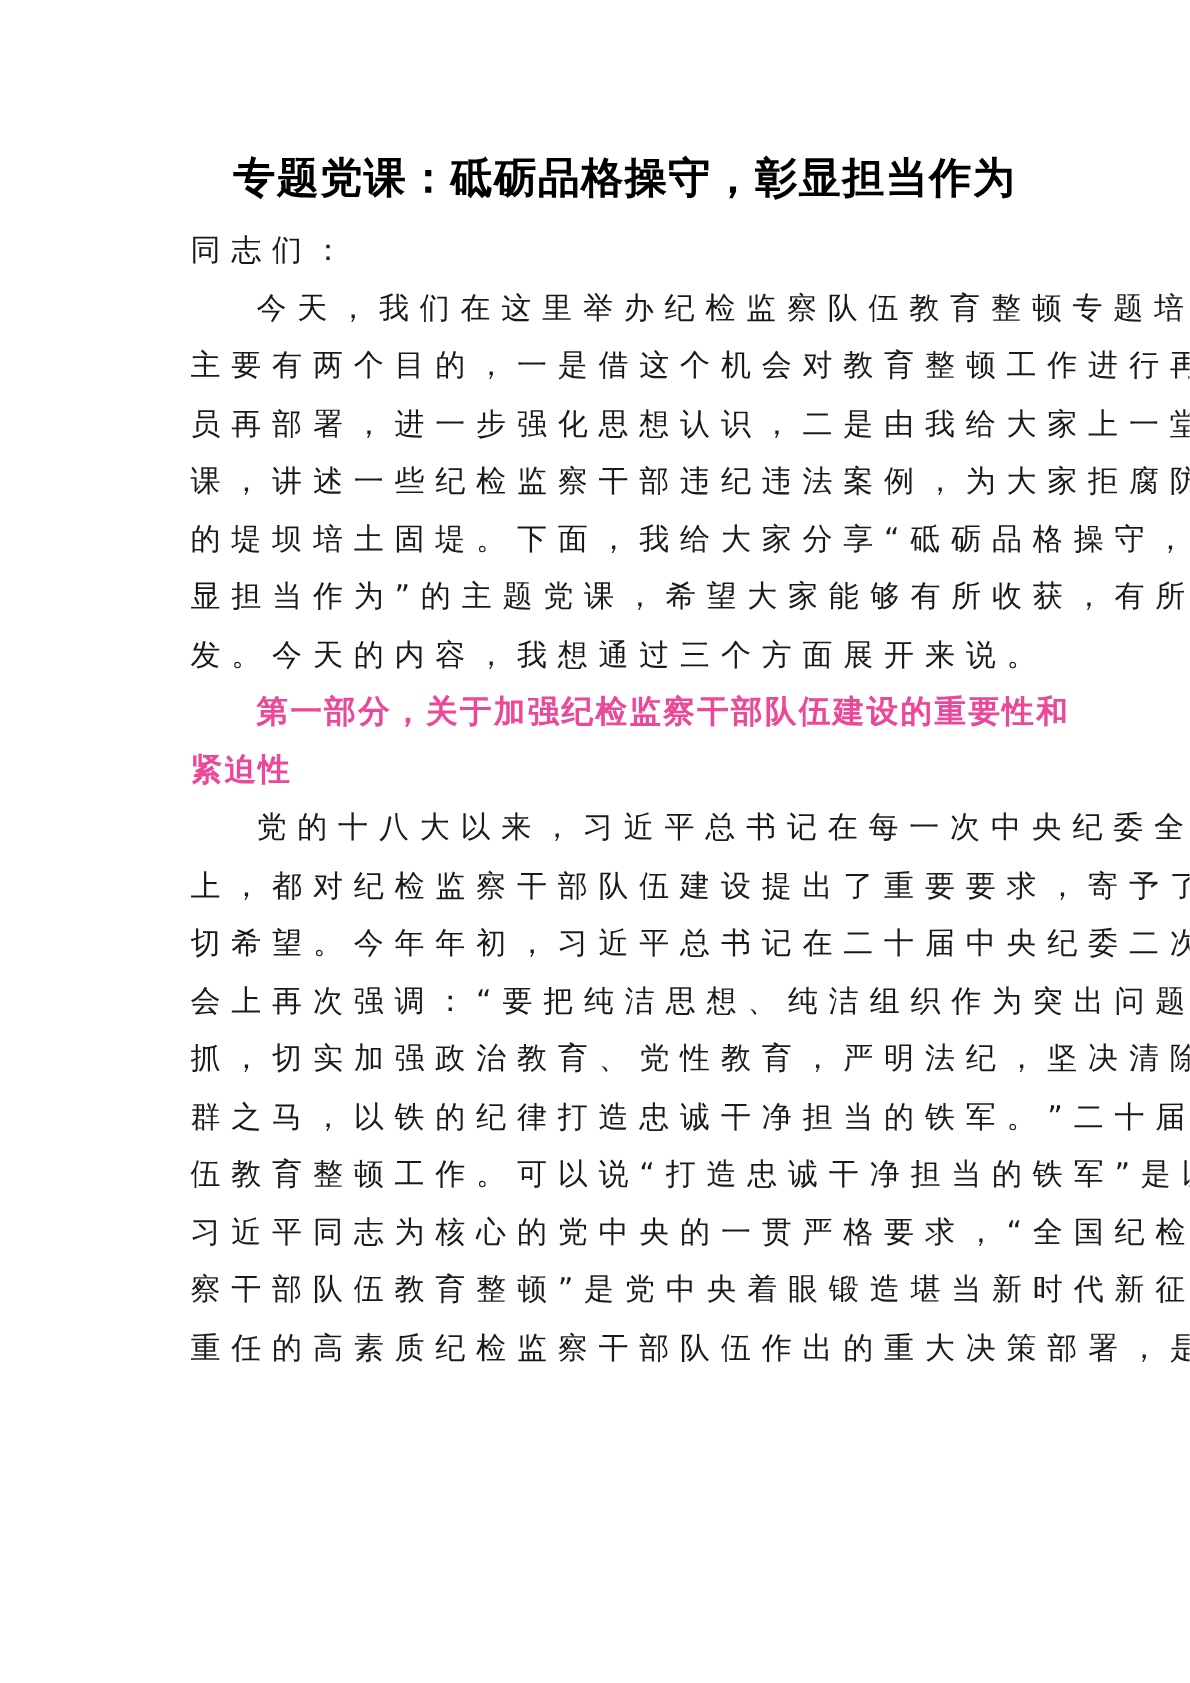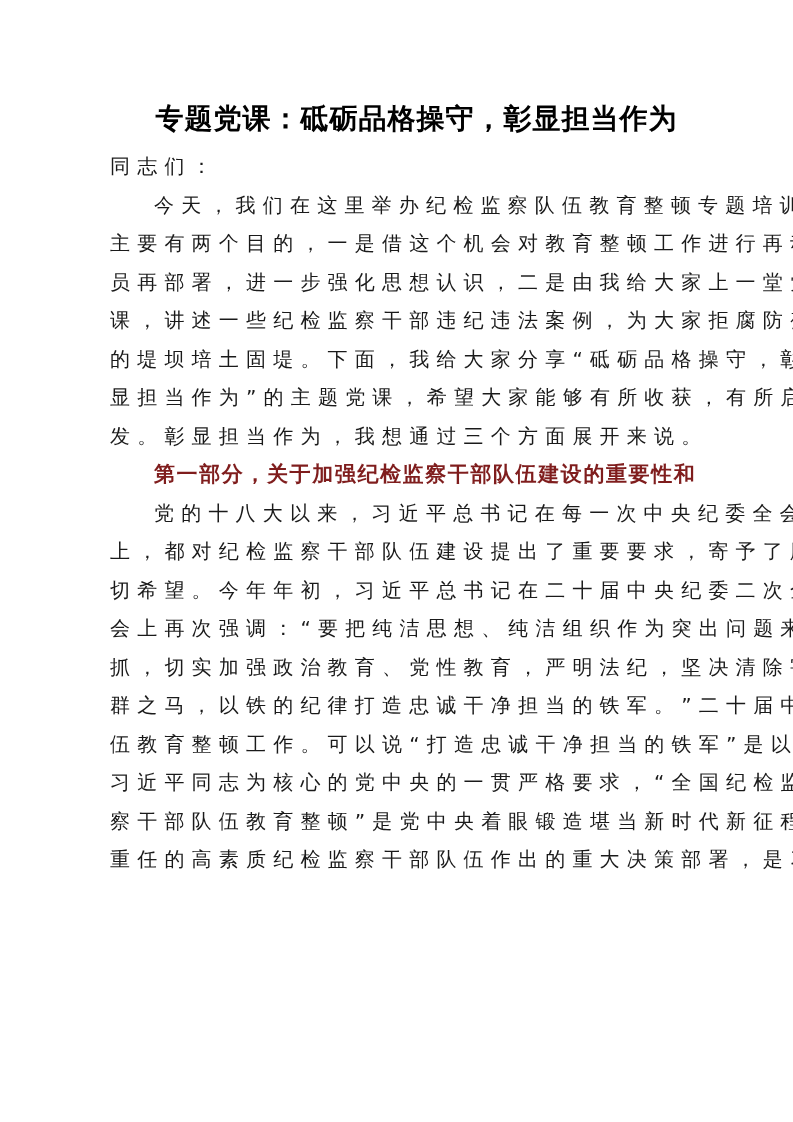--- a/index.html
+++ b/index.html
@@ -31,59 +31,60 @@
       font-size: 28px;
       line-height: 40px;
       font-weight: bold;
       letter-spacing: 1px;
       color: #000000;
       font-family: "DejaVu Sans", "Liberation Sans", sans-serif;
       padding-left: 20px;
     }
     .body-text {
       position: absolute;
-      left: 110px;
+      left: 127px;
       top: 147px;
       width: 553px;
     }
     .line {
       height: 38.5px;
       line-height: 38.5px;
       font-size: 20px;
       letter-spacing: 7.2px;
       white-space: nowrap;
       overflow: visible;
       color: #1a1a1a;
     }
     .indent { padding-left: 44px; }
     .heading-line {
       font-weight: bold;
-      color: #7f1d1d;
+      color: #ec4899;
       letter-spacing: 1.6px;
       font-size: 21px;
     }
   </style>
 </head>
 <body>
 
 <div class="page">
   <div class="title">专题党课：砥砺品格操守，彰显担当作为</div>
 
   <div class="body-text">
     <div class="line">同志们：</div>
 
     <div class="line indent">今天，我们在这里举办纪检监察队伍教育整顿专题培训，</div>
     <div class="line">主要有两个目的，一是借这个机会对教育整顿工作进行再动</div>
     <div class="line">员再部署，进一步强化思想认识，二是由我给大家上一堂党</div>
     <div class="line">课，讲述一些纪检监察干部违纪违法案例，为大家拒腐防变</div>
     <div class="line">的堤坝培土固堤。下面，我给大家分享“砥砺品格操守，彰</div>
     <div class="line">显担当作为”的主题党课，希望大家能够有所收获，有所启</div>
-    <div class="line">发。彰显担当作为，我想通过三个方面展开来说。</div>
+    <div class="line">发。今天的内容，我想通过三个方面展开来说。</div>
 
     <div class="line indent heading-line">第一部分，关于加强纪检监察干部队伍建设的重要性和</div>
+    <div class="line heading-line">紧迫性</div>
 
     <div class="line indent">党的十八大以来，习近平总书记在每一次中央纪委全会</div>
     <div class="line">上，都对纪检监察干部队伍建设提出了重要要求，寄予了殷</div>
     <div class="line">切希望。今年年初，习近平总书记在二十届中央纪委二次全</div>
     <div class="line">会上再次强调：“要把纯洁思想、纯洁组织作为突出问题来</div>
     <div class="line">抓，切实加强政治教育、党性教育，严明法纪，坚决清除害</div>
     <div class="line">群之马，以铁的纪律打造忠诚干净担当的铁军。”二十届中</div>
     <div class="line">伍教育整顿工作。可以说“打造忠诚干净担当的铁军”是以</div>
     <div class="line">习近平同志为核心的党中央的一贯严格要求，“全国纪检监</div>
     <div class="line">察干部队伍教育整顿”是党中央着眼锻造堪当新时代新征程</div>

